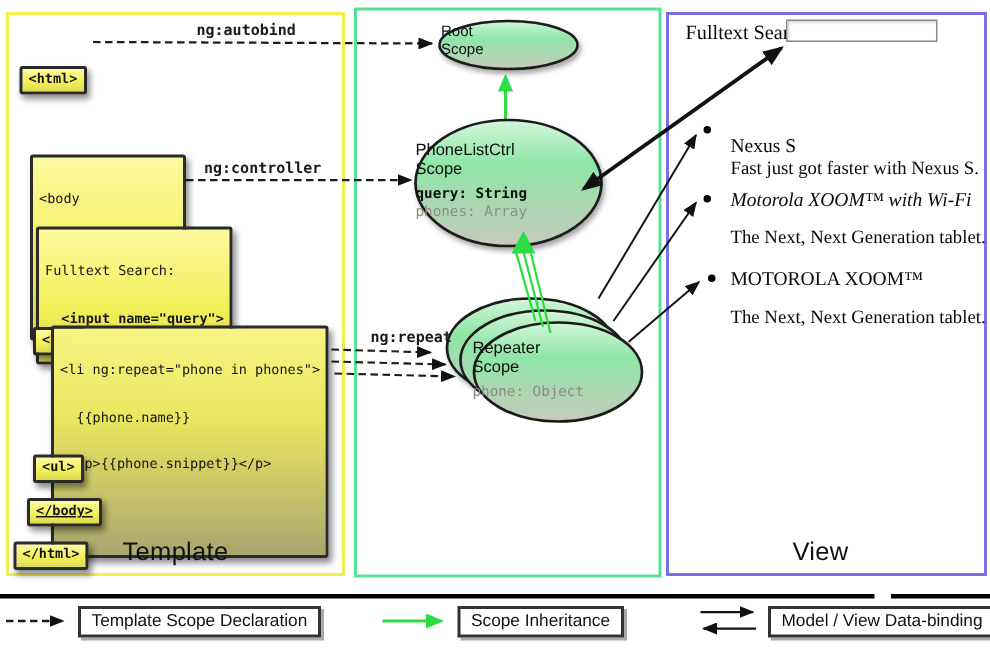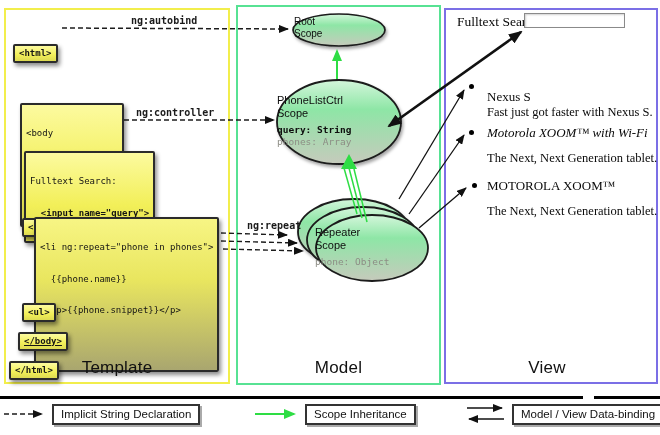--- a/index.html
+++ b/index.html
@@ -162,20 +162,19 @@
 
   <div class="bullet" style="left:469px;top:130px;"></div>
   <div class="view-title serif" style="left:487px;top:125px;font-style:italic;">Motorola XOOM™  with Wi-Fi</div>
   <div class="view-snippet serif" style="left:487px;top:151px;">The Next, Next Generation tablet.</div>
 
   <div class="bullet" style="left:472px;top:183px;"></div>
   <div class="view-title serif" style="left:487px;top:178px;">MOTOROLA XOOM™</div>
   <div class="view-snippet serif" style="left:487px;top:204px;">The Next, Next Generation tablet.</div>
 
   <div class="panel-title" style="left:4px;top:358px;width:226px;">Template</div>
-  <div class="panel-title" style="left:236px;top:358px;width:205px;">Model</div>
   <div class="panel-title" style="left:444px;top:358px;width:206px;">View</div>
 
-  <div class="legend-box" style="left:52px;top:404px;">Implicit String Declaration</div>
+  <div class="legend-box" style="left:52px;top:404px;">Template Scope Declaration</div>
   <div class="legend-box" style="left:305px;top:404px;">Scope Inheritance</div>
   <div class="legend-box" style="left:512px;top:404px;">Model / View Data-binding</div>
 
 </div>
 
 </body></html>

